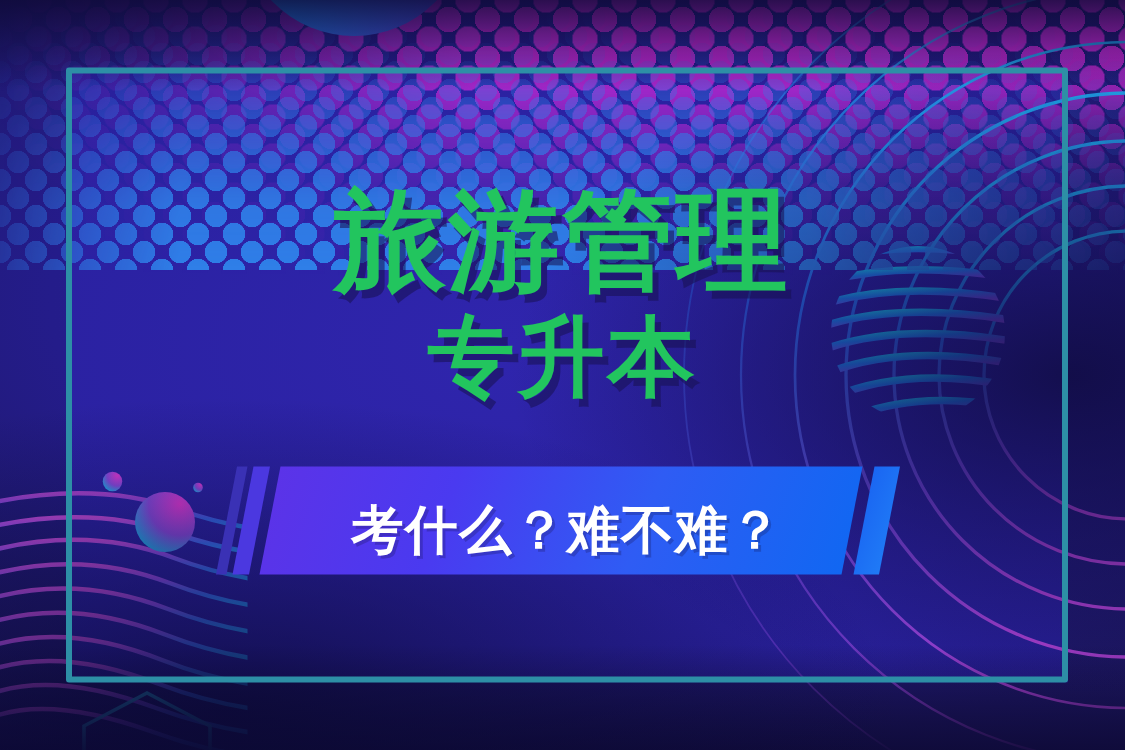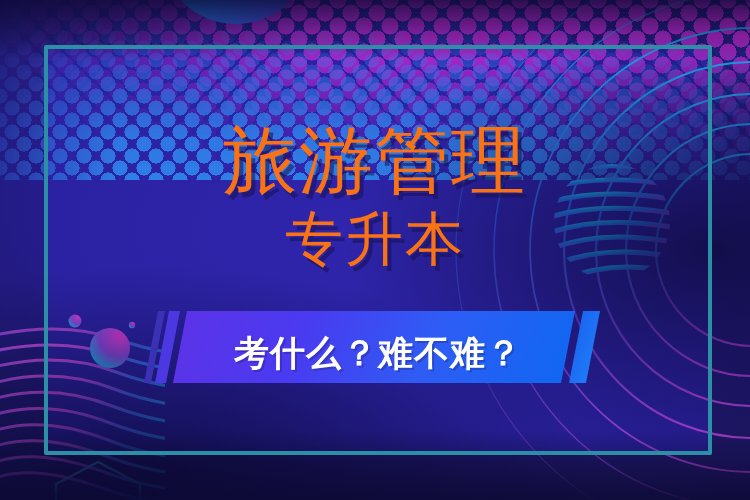--- a/index.html
+++ b/index.html
@@ -105,22 +105,22 @@
 
   
   .headline {
     position:absolute;
     left:0; right:0; top:124px;
     text-align:center;
     z-index:30;
   }
   .hl-line {
     display:block;
-    color:#f97316;
-    font-weight:normal;
+    color:#22c55e;
+    font-weight:bold;
     letter-spacing:2px;
     line-height:1.0;
     text-shadow:4px 5px 0 rgba(24,16,80,.55);
     white-space:nowrap;
   }
   .hl-1 { font-size:74px; }
   .hl-2 { font-size:58px; margin-top:12px; }
 
   
   .ribbon-wrap {

